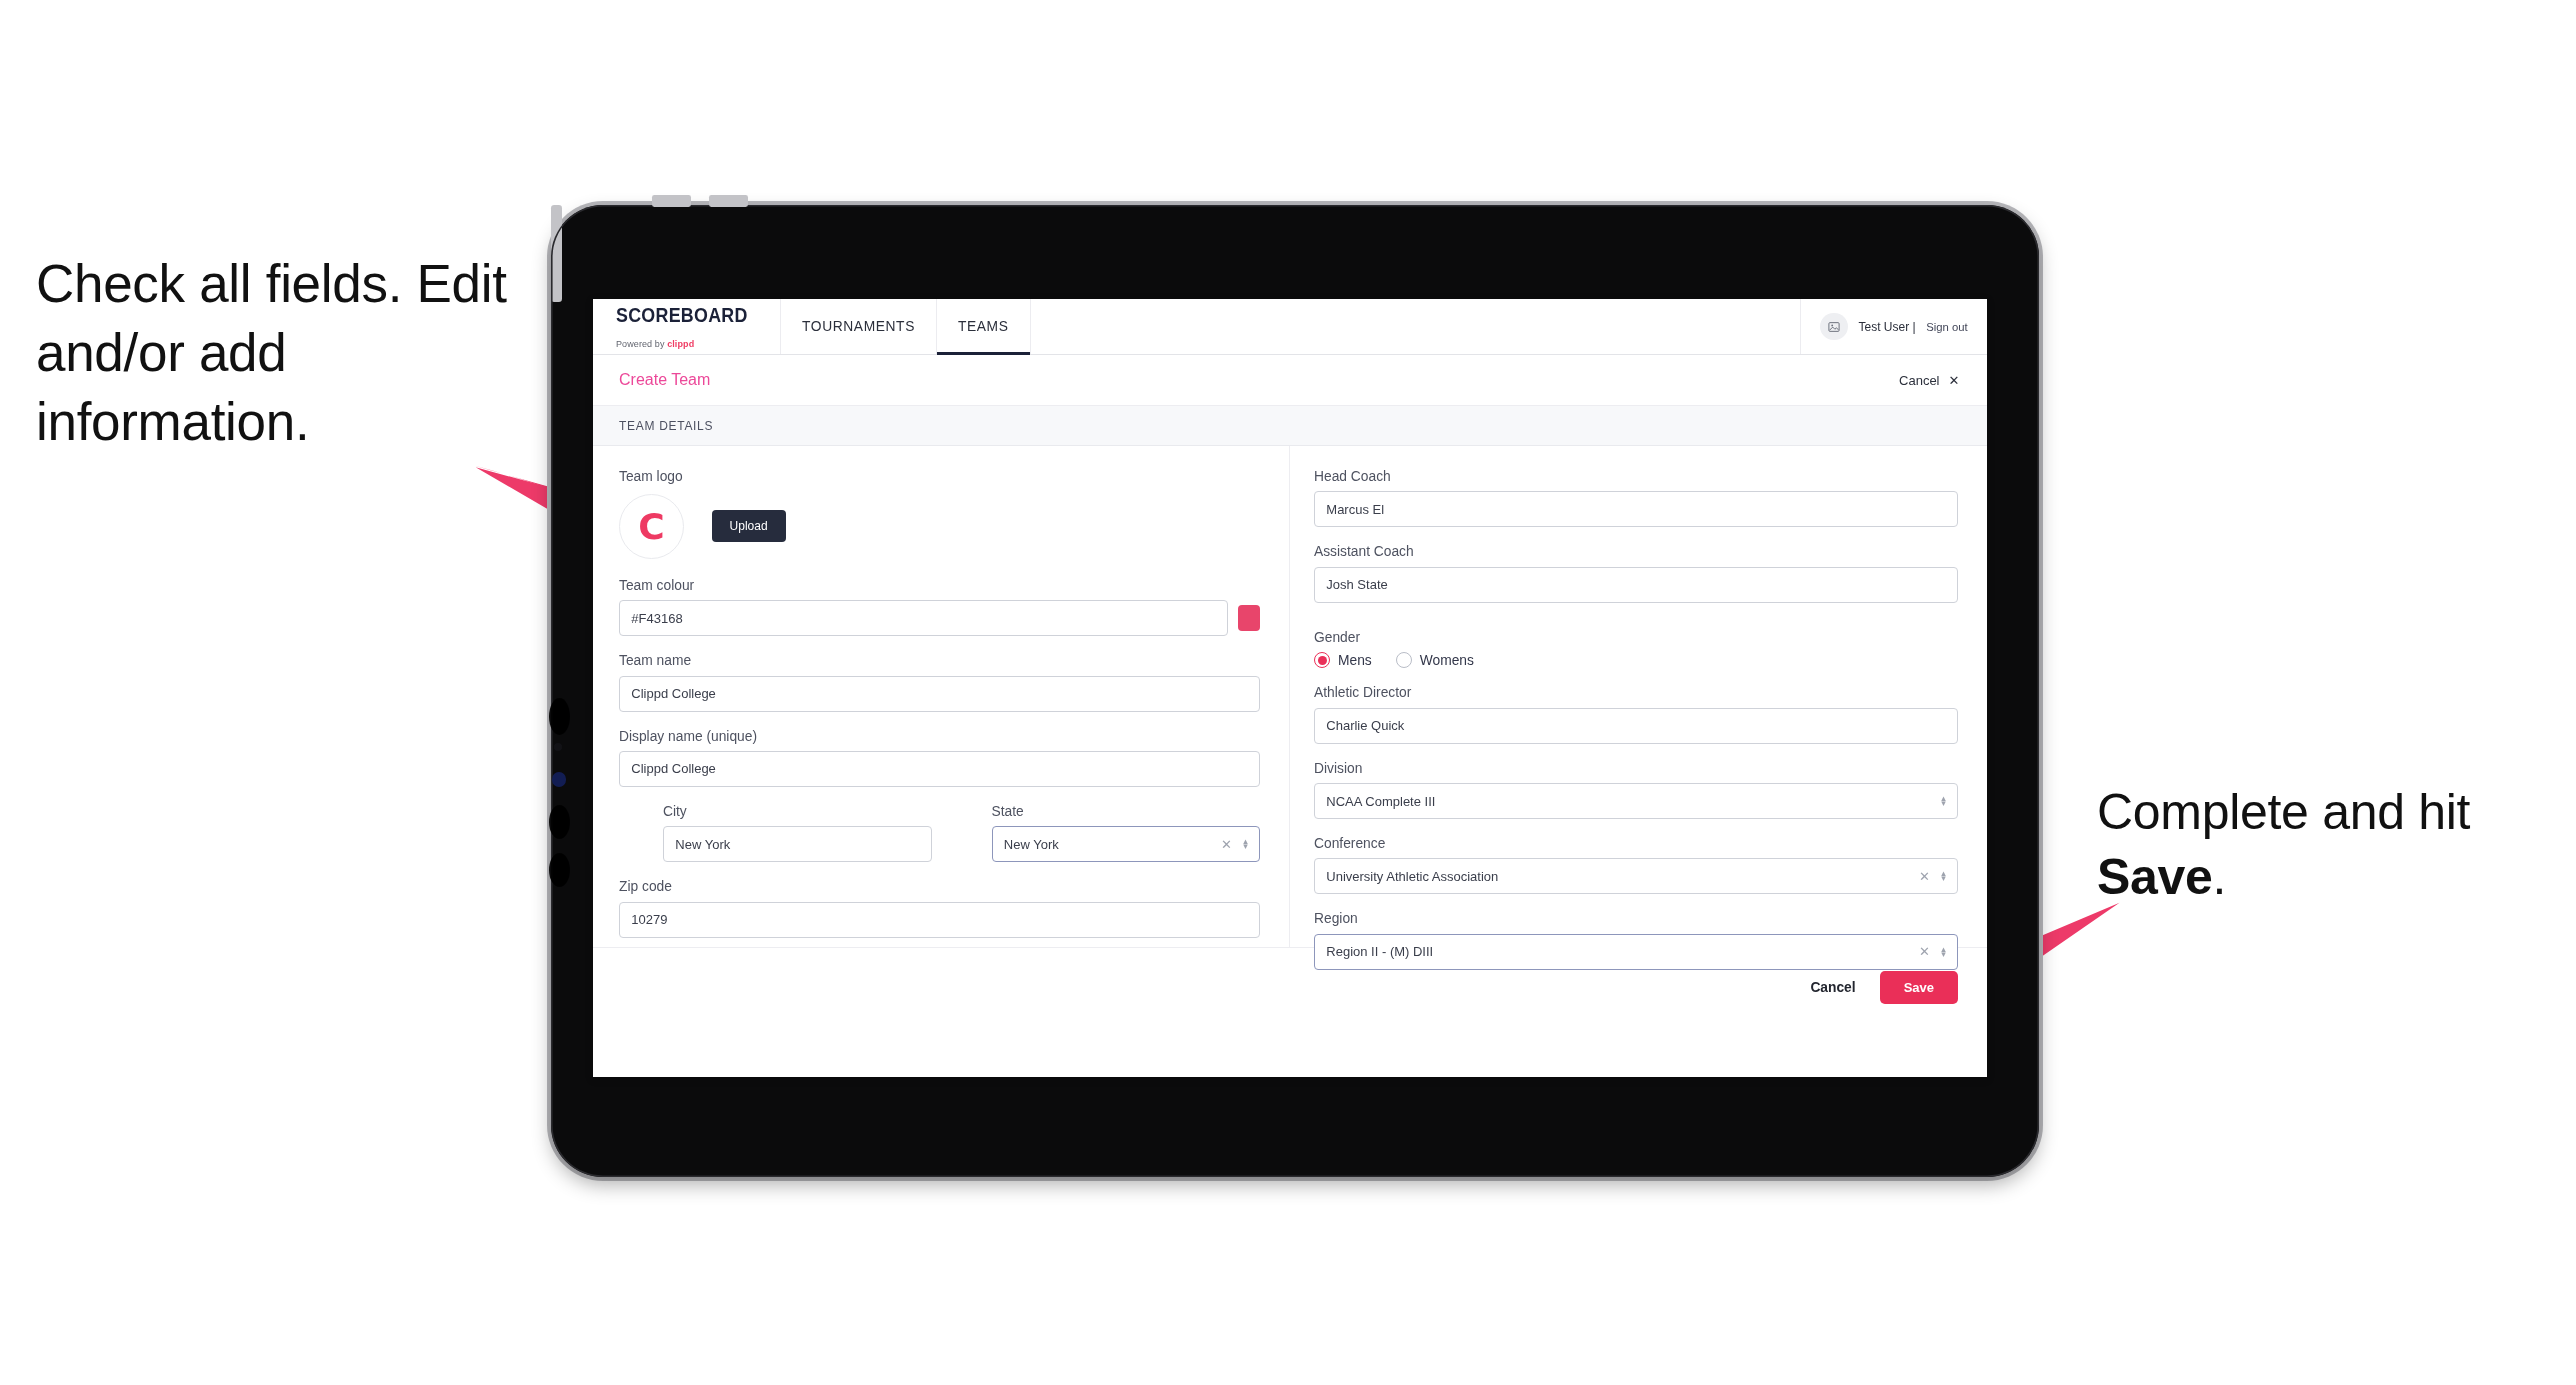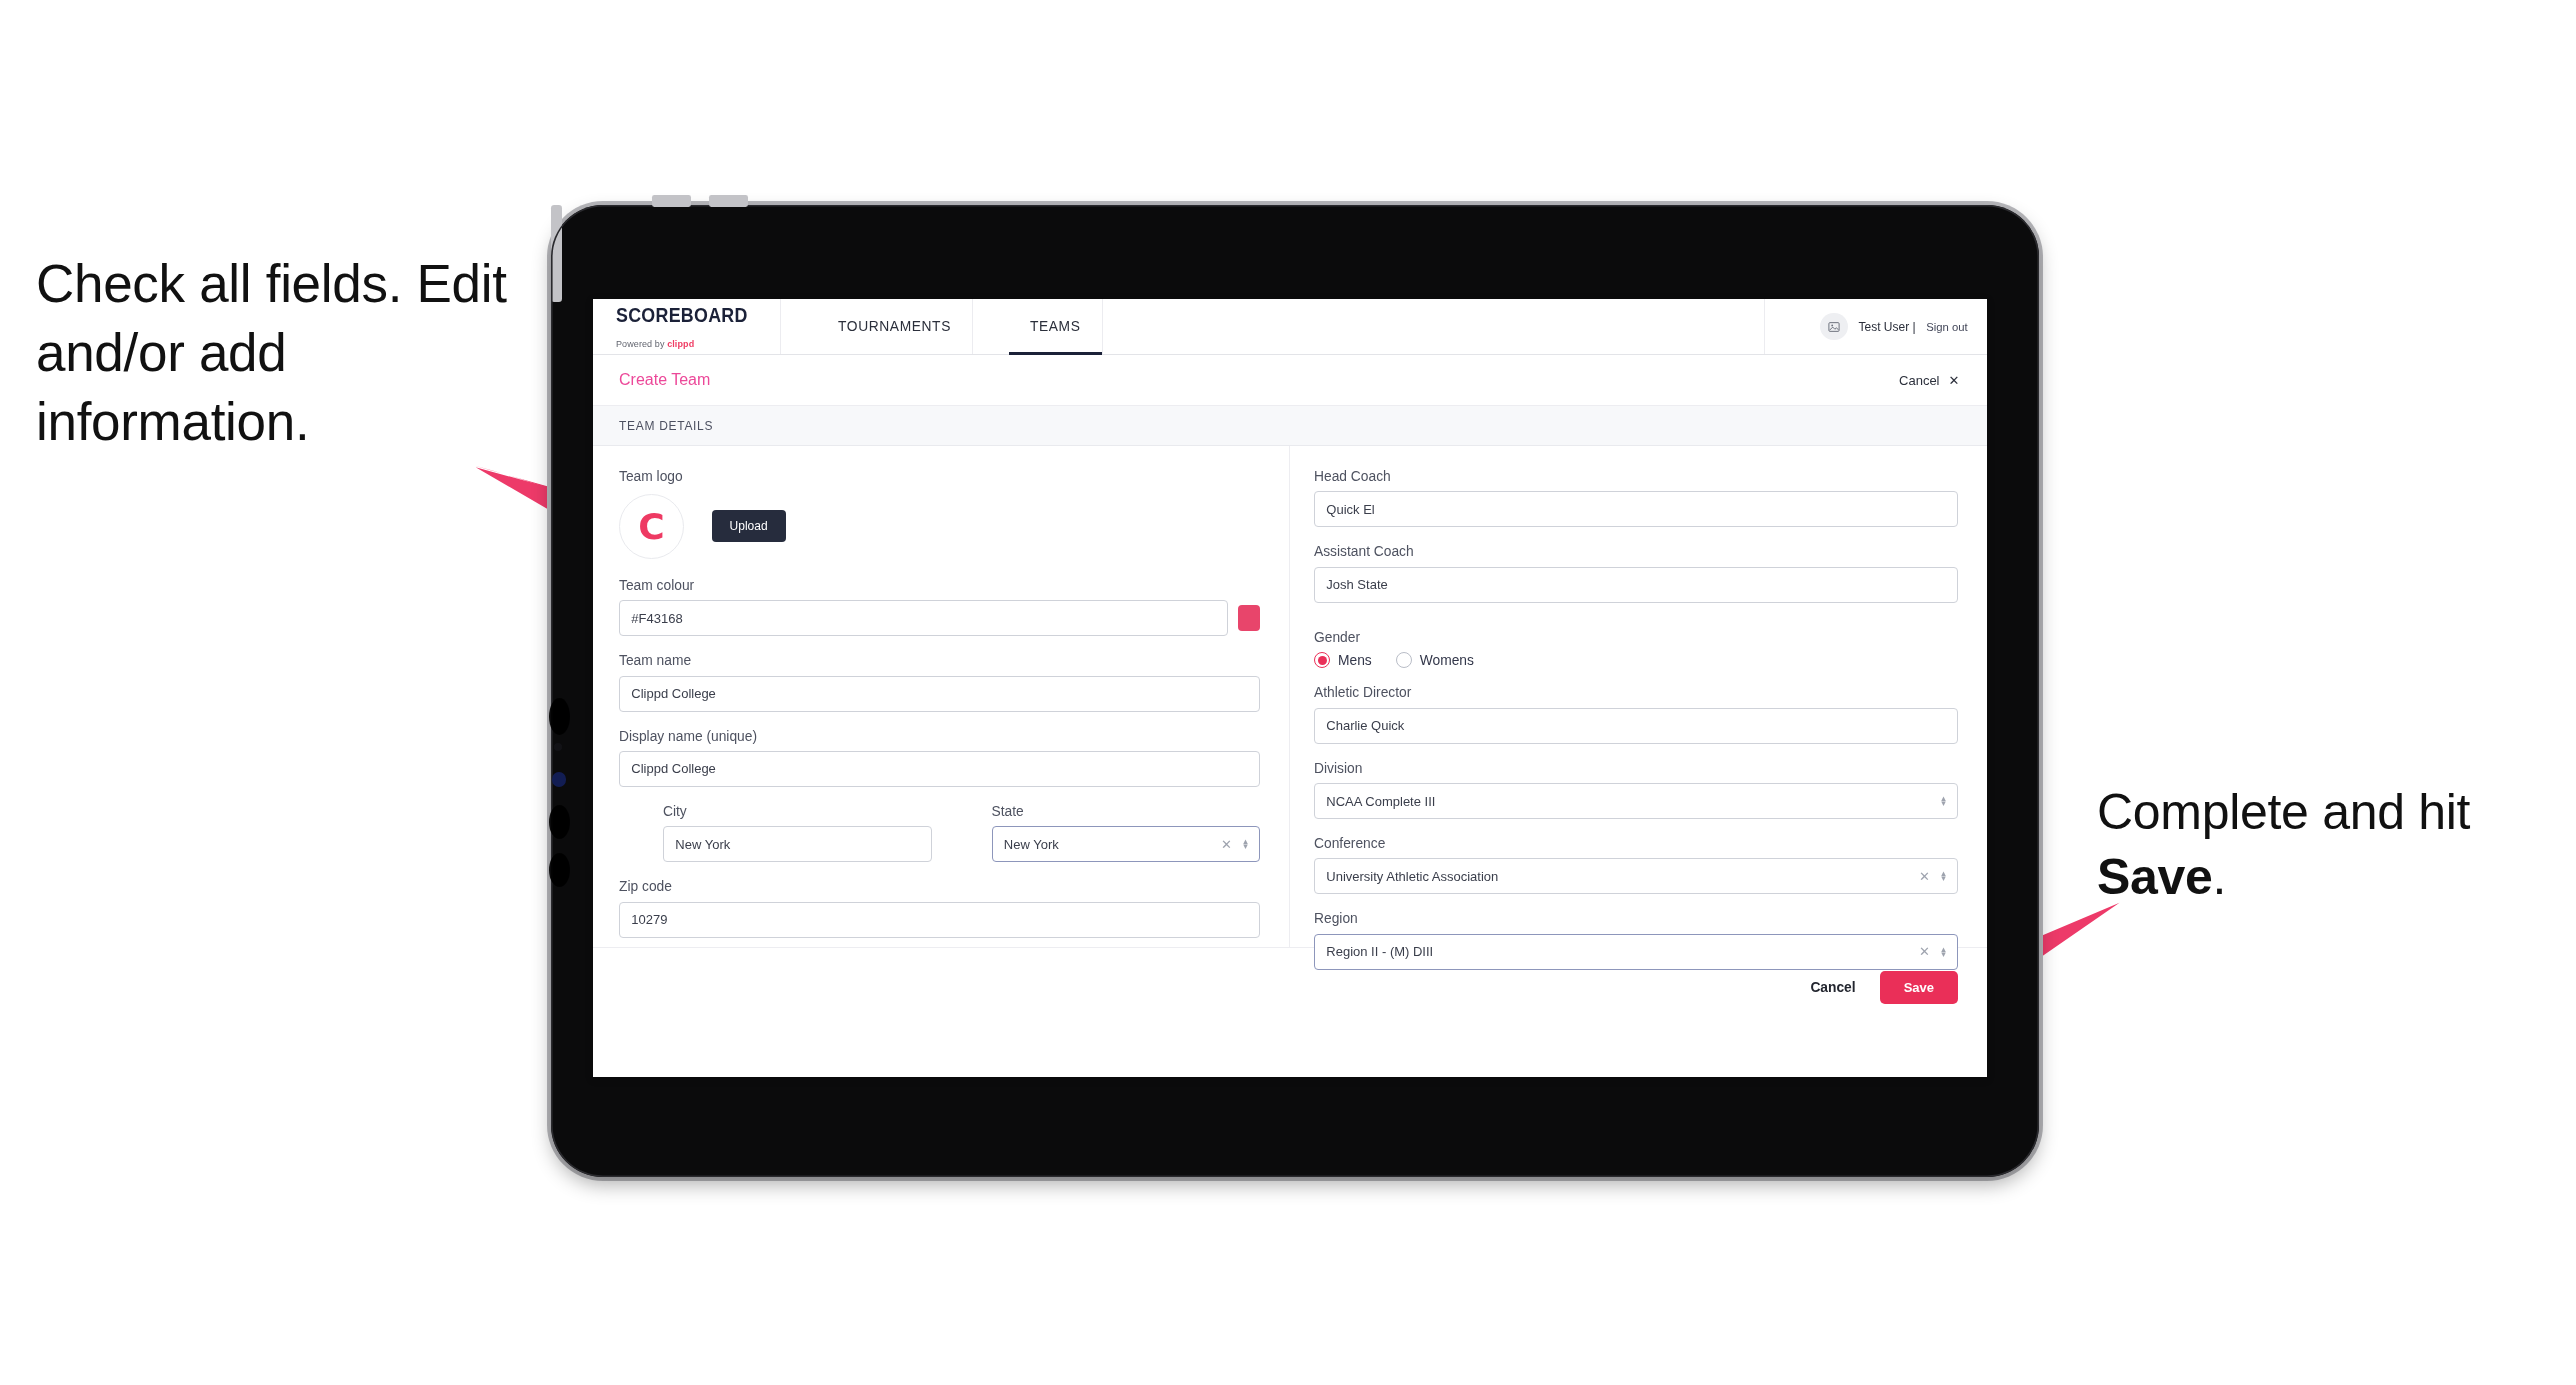--- a/index.html
+++ b/index.html
@@ -49,21 +49,21 @@
   
   #app{
     position:absolute;left:42px;top:94px;width:1394px;height:778px;
     background:#ffffff;overflow:hidden;
     box-shadow:0 1.6px 8px rgba(0,0,0,.18);
   }
 
   
   #appbar{
     height:55px;background:#fff;border-bottom:0.8px solid #e3e4e8;
-    display:flex;align-items:stretch;position:relative;gap:36px;
+    display:flex;align-items:stretch;position:relative;
   }
   #brand{display:flex;flex-direction:column;justify-content:center;
     padding:0 21px 0 23px;border-right:0.8px solid #ececf0;}
   #brand-main{font-size:19.4px;font-weight:700;color:#1b2138;letter-spacing:0.3px;
     font-family:"Liberation Sans Narrow","Liberation Sans",sans-serif;
     transform:scaleX(.92);transform-origin:left center;}
   #brand-sub{font-size:9px;color:#62656f;margin-top:12px;letter-spacing:0.1px;}
   #brand-sub b{color:#ef3d64;font-weight:700;}
 
   .navtab{
@@ -286,21 +286,21 @@
             <span class="val">10279</span>
           </div>
         </div>
       </div>
 
       <div id="col-right">
 
         <div class="fgroup">
           <div class="flabel">Head Coach</div>
           <div class="finput">
-            <span class="val">Quick El</span>
+            <span class="val">Marcus El</span>
           </div>
         </div>
 
         <div class="fgroup">
           <div class="flabel">Assistant Coach</div>
           <div class="finput">
             <span class="val">Josh State</span>
           </div>
         </div>
 

